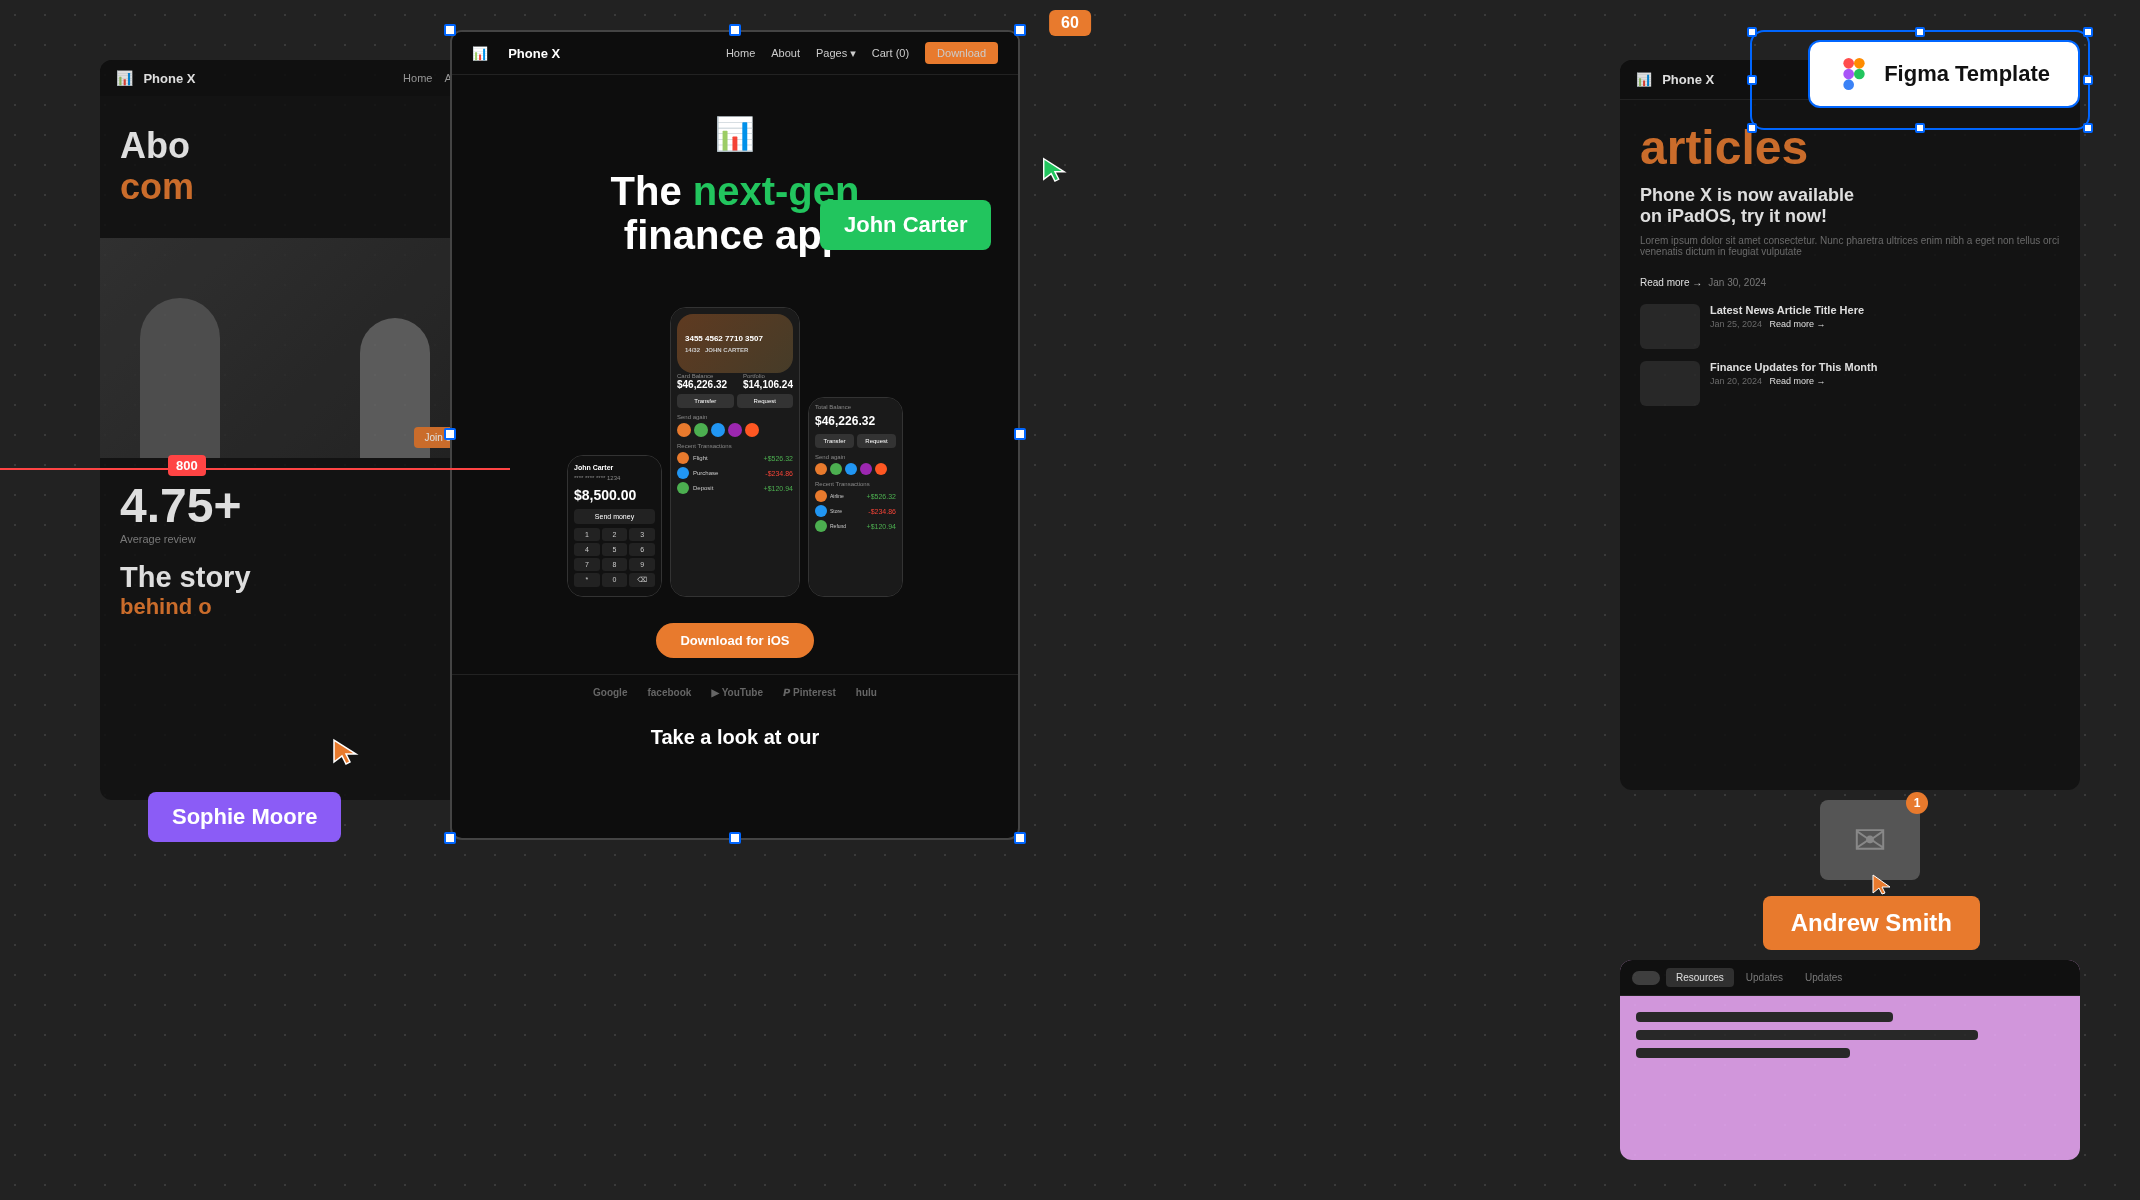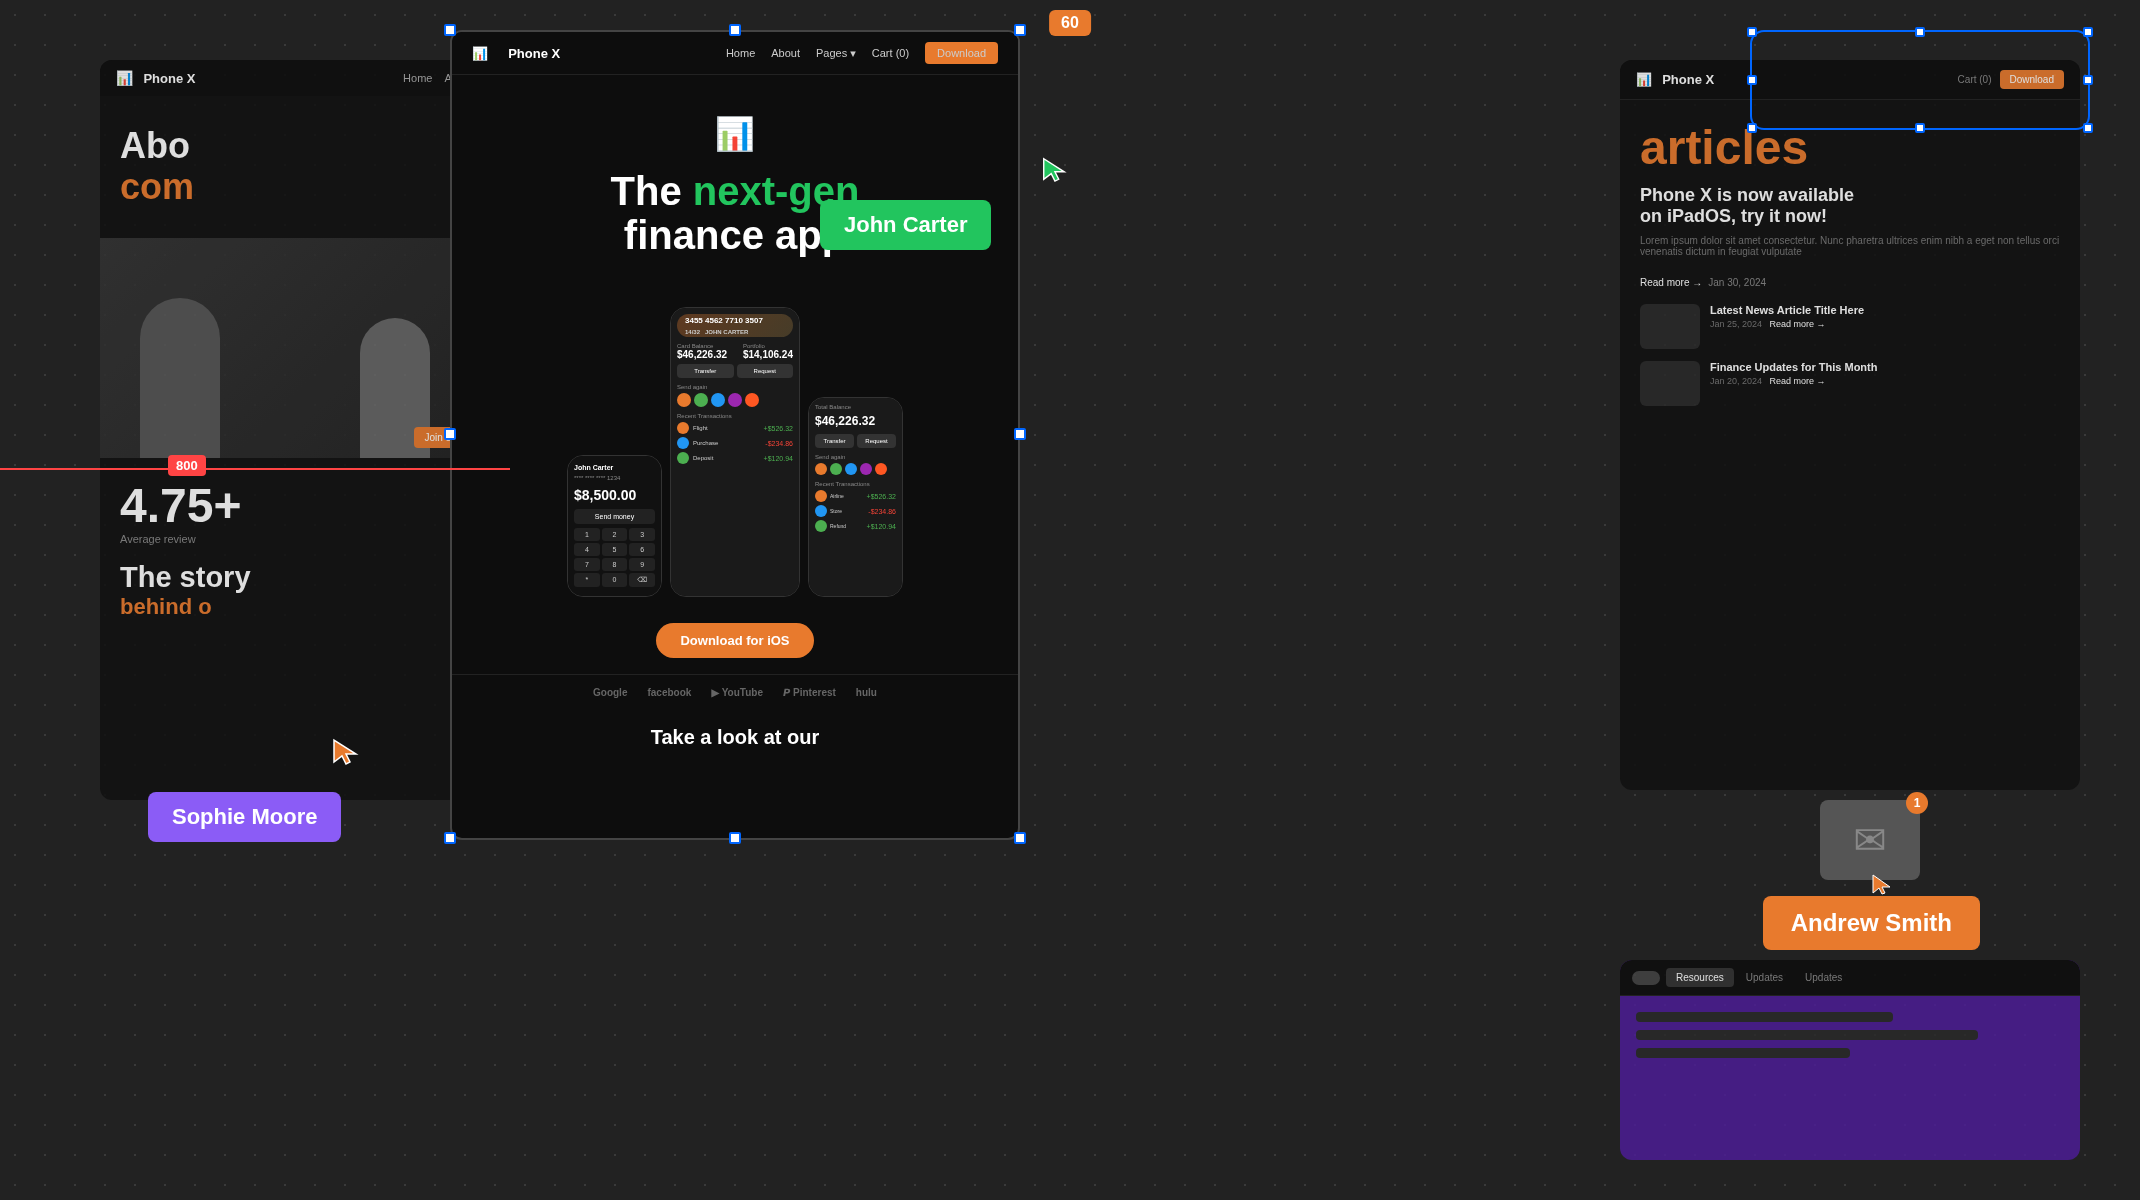--- a/index.html
+++ b/index.html
@@ -384,22 +384,22 @@
       background: #1a1a1a;
       height: 100%;
       padding: 6px;
     }
     .main-phone-screen .card-num {
       font-size: 9px;
       font-weight: 700;
       color: #fff;
       background: linear-gradient(135deg, #e87a2d55, #f4c26133);
       border-radius: 16px;
-      padding: 2px 8px;
-      margin-bottom: 6px;
+      padding: 20px 8px;
+      margin-bottom: 0;
     }
     .main-phone-screen .balance-row {
       display: flex;
       justify-content: space-between;
       margin-bottom: 4px;
     }
     .main-phone-screen .bal-label {
       font-size: 6px;
       color: #888;
     }
@@ -692,21 +692,21 @@
     .figma-sel-handle.ml { top: 50%; left: -5px; transform: translateY(-50%); }
     .figma-sel-handle.mr { top: 50%; right: -5px; transform: translateY(-50%); }
 
     
     .frame-right-tabs {
       position: absolute;
       bottom: 40px;
       right: 60px;
       width: 460px;
       height: 200px;
-      background: #4c1d95;
+      background: #f0abfc;
       border-radius: 12px;
       overflow: hidden;
       opacity: 0.85;
     }
     .frame-right-tabs-bar {
       display: flex;
       align-items: center;
       gap: 2px;
       padding: 8px 12px;
       background: #0d0d0d;
@@ -1012,20 +1012,31 @@
   <div class="figma-btn-selection">
     <div class="figma-sel-handle tl"></div>
     <div class="figma-sel-handle tr"></div>
     <div class="figma-sel-handle bl"></div>
     <div class="figma-sel-handle br"></div>
     <div class="figma-sel-handle tm"></div>
     <div class="figma-sel-handle bm"></div>
     <div class="figma-sel-handle ml"></div>
     <div class="figma-sel-handle mr"></div>
   </div>
+  <div class="figma-template-btn">
+
+    <svg class="figma-logo" viewBox="0 0 38 57" fill="none" xmlns="http://www.w3.org/2000/svg">
+      <rect x="0" y="0" width="19" height="19" rx="9.5" fill="#ff4d4d"></rect>
+      <rect x="19" y="0" width="19" height="19" rx="9.5" fill="#ff8c00"></rect>
+      <rect x="0" y="19" width="19" height="19" rx="9.5" fill="#a855f7"></rect>
+      <rect x="19" y="19" width="19" height="19" rx="9.5" fill="#22c55e"></rect>
+      <rect x="0" y="38" width="19" height="19" rx="9.5" fill="#3b82f6"></rect>
+    </svg>
+    <span class="figma-label">Figma Template</span>
+  </div>
 
   <div class="frame-right-tabs">
     <div class="frame-right-tabs-bar">
       <div class="toggle"></div>
       <div class="tab-item active">Resources</div>
       <div class="tab-item">Updates</div>
       <div class="tab-item">Updates</div>
     </div>
     <div style="padding:16px;color:#888;font-size:11px;">
       <div style="width:60%;height:10px;background:#2a2a2a;border-radius:4px;margin-bottom:8px;"></div>

